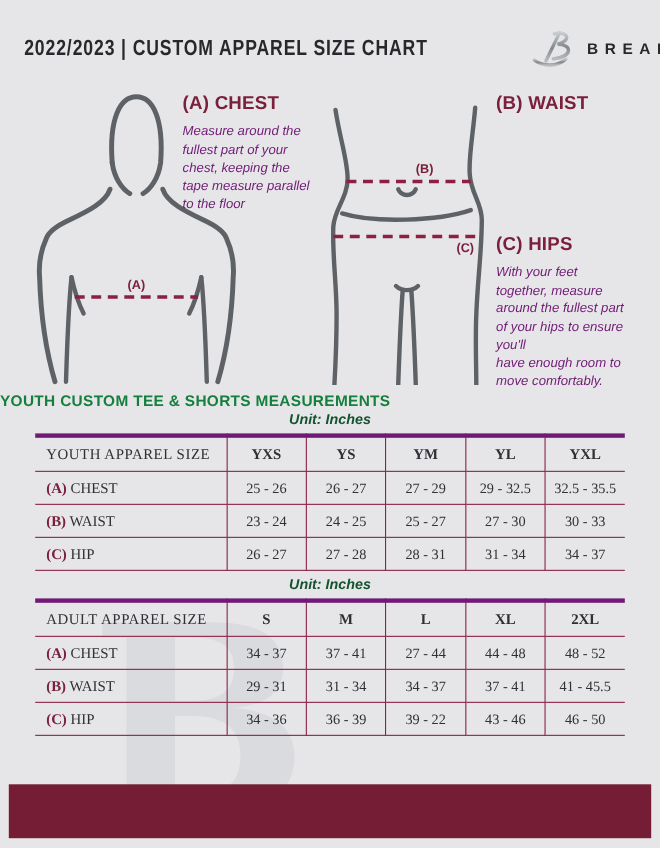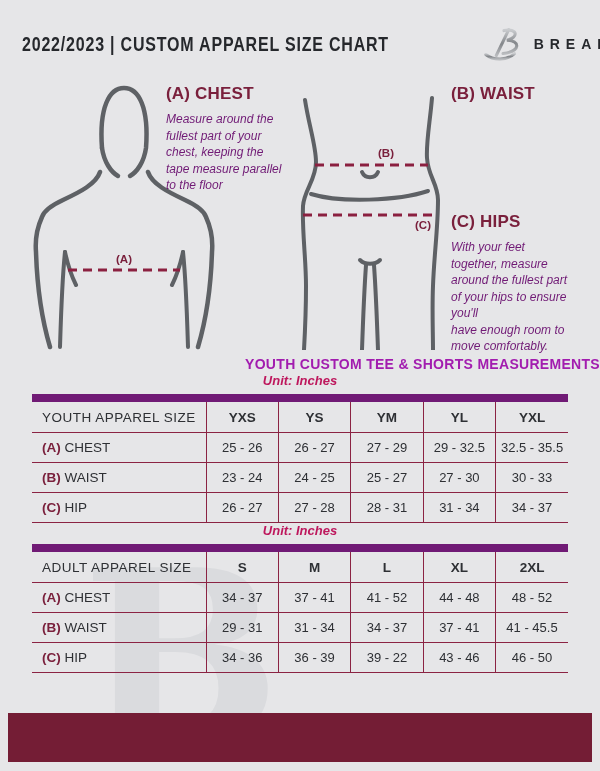--- a/index.html
+++ b/index.html
@@ -23,25 +23,26 @@
   .diagrams{position:absolute;top:0;left:0;right:0;height:360px;z-index:1;}
   .fig{position:absolute;}
   .guide-block{position:absolute;}
   .guide-heading{font-size:17px;font-weight:800;color:#7a203c;letter-spacing:.2px;margin:0 0 7px 0;}
   .guide-text{
     font-size:12px;line-height:1.38;font-style:italic;color:#701a75;
     white-space:pre-line;margin:0;
   }
   
   .section{position:absolute;left:0;right:0;z-index:1;}
-  .sec-title{text-align:right;font-weight:bold;font-size:14px;letter-spacing:.3px;color:#a21caf;margin:0;}
-  .sec-unit{text-align:center;font-style:italic;font-weight:bold;font-size:13px;color:#be185d;margin:1px 0 6px 0;}
+  .sec-title{text-align:left;font-weight:bold;font-size:14px;letter-spacing:.3px;color:#15803d;margin:0;}
+  .sec-unit{text-align:center;font-style:italic;font-weight:bold;font-size:13px;color:#14532d;margin:1px 0 6px 0;}
   table.size-table{
     border-collapse:collapse;table-layout:fixed;width:536px;margin:0 auto;
-    border-top:8px solid #701a75;
+    border-top:4px solid #701a75;
+    font-family:Liberation Serif, serif;
   }
   .size-table th,.size-table td{
     border-bottom:1.5px solid #8b2343;padding:5px 4px;color:#2e3034;
   }
   .size-table th:not(:last-child),.size-table td:not(:last-child){border-right:1.5px solid #8b2343;}
   .size-table th{font-size:13.5px;font-weight:bold;text-align:center;height:20px;}
   .size-table th.lbl-col{font-weight:normal;text-align:left;padding-left:10px;letter-spacing:.5px;}
   .size-table td{font-size:13px;text-align:center;height:19px;}
   .size-table td.row-label{text-align:left;padding-left:10px;font-size:13.5px;}
   .row-label .pfx{color:#7a203c;font-weight:bold;}
@@ -204,21 +205,21 @@
         <th>S</th>
         <th>M</th>
         <th>L</th>
         <th>XL</th>
         <th>2XL</th>
       </tr>
       <tr>
         <td class="row-label"><span class="pfx">(A)</span> <span>CHEST</span></td>
         <td>34 - 37</td>
         <td>37 - 41</td>
-        <td>41 - 52</td>
+        <td>27 - 44</td>
         <td>44 - 48</td>
         <td>48 - 52</td>
       </tr>
       <tr>
         <td class="row-label"><span class="pfx">(B)</span> <span>WAIST</span></td>
         <td>29 - 31</td>
         <td>31 - 34</td>
         <td>34 - 37</td>
         <td>37 - 41</td>
         <td>41 - 45.5</td>

